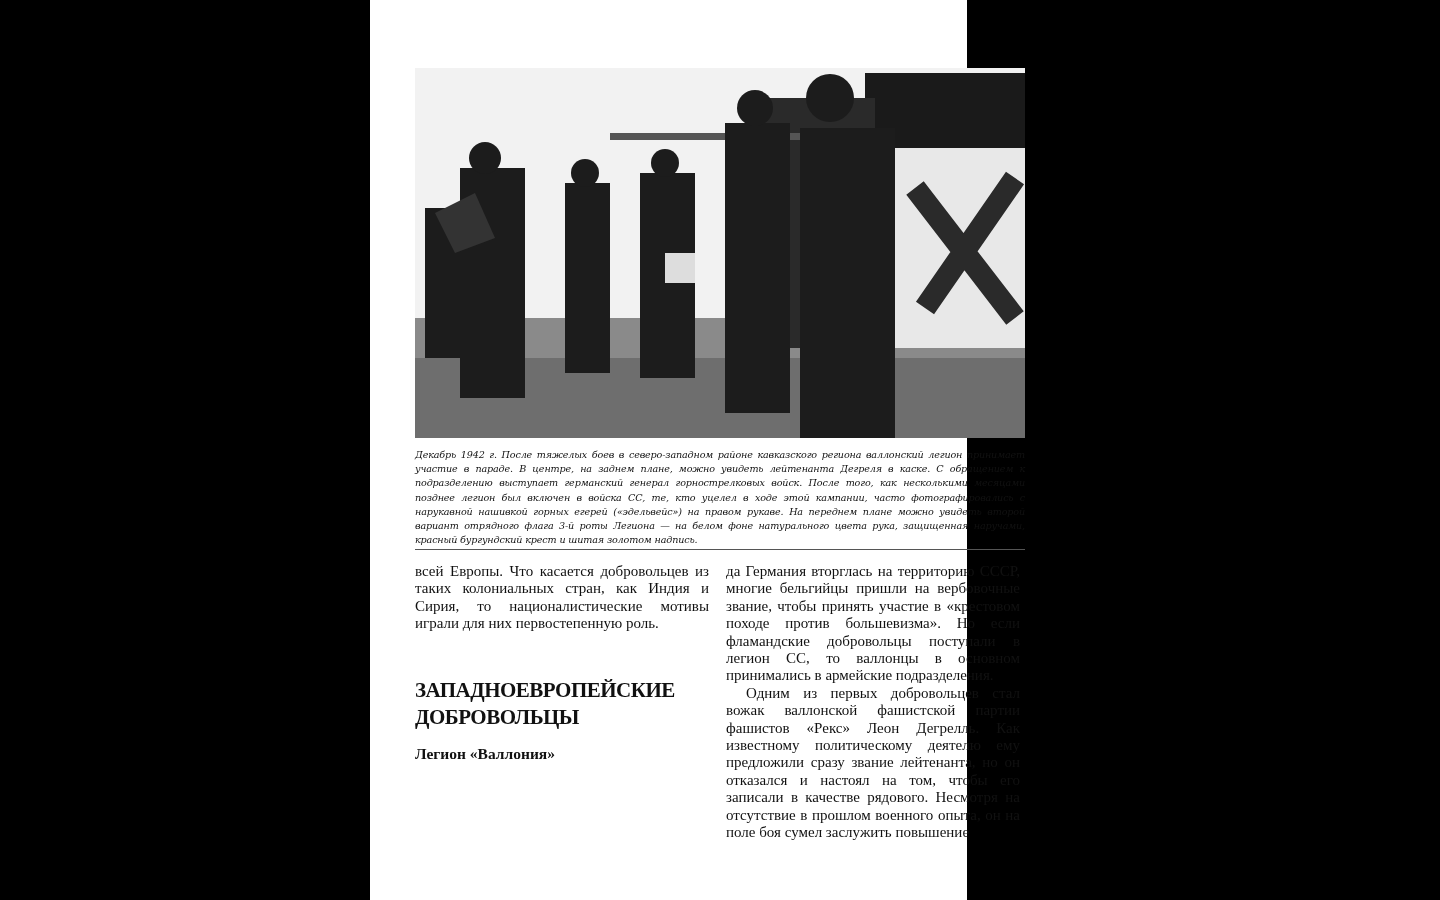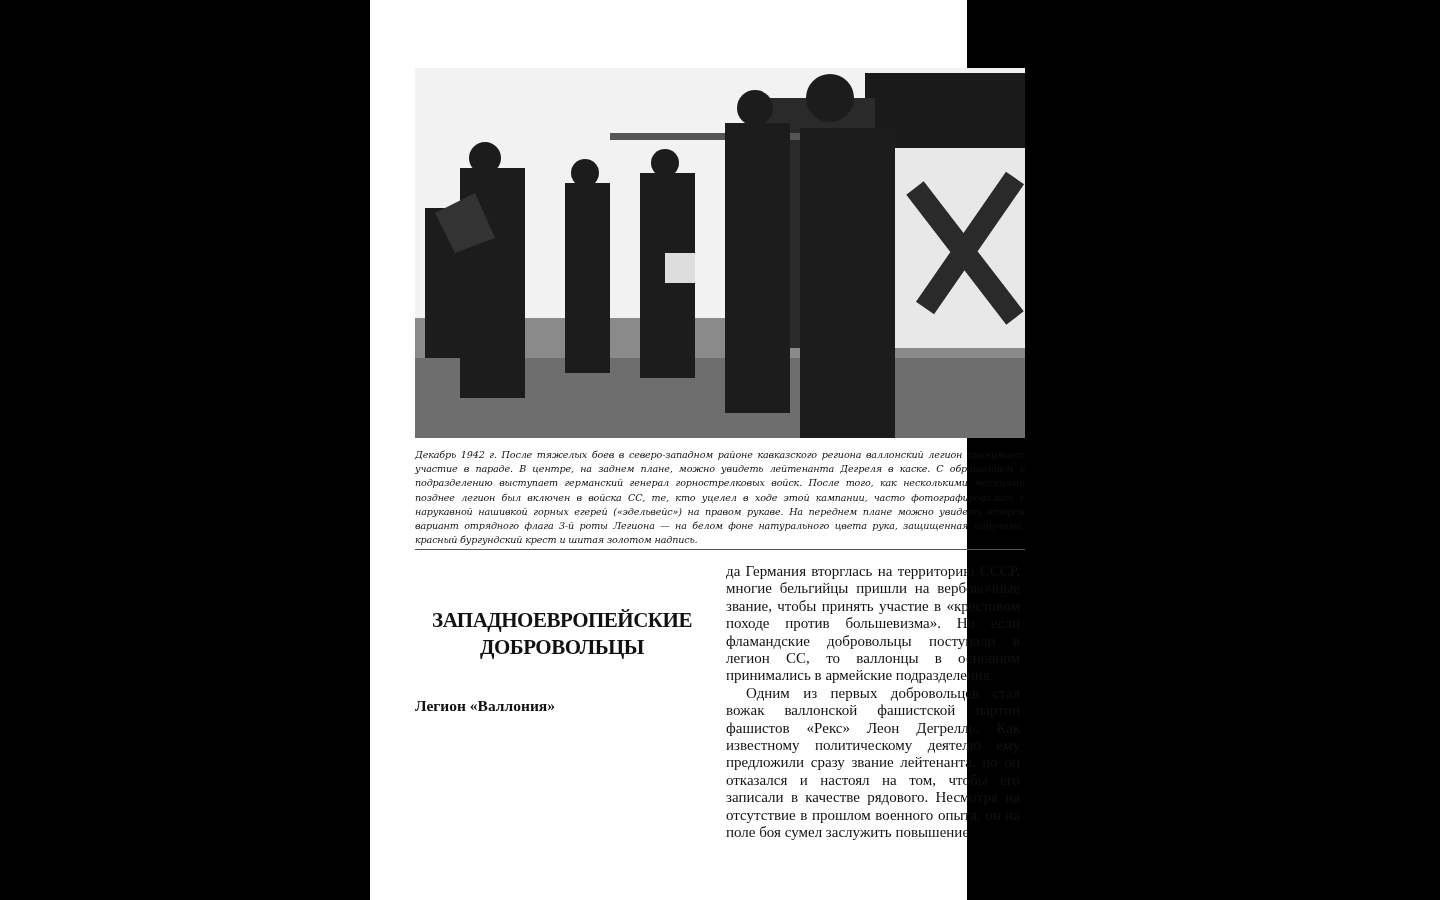--- a/index.html
+++ b/index.html
@@ -30,25 +30,25 @@
       position: absolute; top: 563px; width: 294px;
       font-family: "Liberation Serif", serif; font-size: 15px; line-height: 17.4px;
       color: #111; text-align: justify;
     }
     .col p { margin: 0; }
     .col-left { left: 45px; }
     .col-right { left: 356px; }
     .indent { text-indent: 20px; }
     .h1 {
       font-family: "Liberation Serif", serif; font-weight: bold; font-size: 21px;
-      line-height: 27px; margin: 44px 0 0 0; letter-spacing: -0.5px; text-align: center;
+      line-height: 27px; margin: 44px 0 0 0; letter-spacing: -0.5px; text-align: left;
     }
     .h2 {
       font-family: "Liberation Serif", serif; font-weight: bold; font-size: 15.5px;
-      margin: 36px 0 8px 0; text-align: left;
+      margin: 14px 0 8px 0; text-align: left;
     }
   </style>
 </head>
 <body>
 
 <div class="page">
 
   <div class="photo">
     <svg viewBox="0 0 610 370" preserveAspectRatio="none">
       <rect x="0" y="0" width="610" height="370" fill="#f2f2f2"></rect>
@@ -80,20 +80,21 @@
       <polygon points="20,145 60,125 80,170 40,185" fill="#333"></polygon>
       <rect x="250" y="185" width="30" height="30" fill="#ddd"></rect>
     </svg>
   </div>
 
   <p class="caption">Декабрь 1942 г. После тяжелых боев в северо-западном районе кавказского региона валлонский легион принимает участие в параде. В центре, на заднем плане, можно увидеть лейтенанта Дегреля в каске. С обращением к подразделению выступает германский генерал горнострелковых войск. После того, как несколькими месяцами позднее легион был включен в войска СС, те, кто уцелел в ходе этой кампании, часто фотографировались с нарукавной нашивкой горных егерей («эдельвейс») на правом рукаве. На переднем плане можно увидеть второй вариант отрядного флага 3-й роты Легиона — на белом фоне натурального цвета рука, защищенная наручами, красный бургундский крест и шитая золотом надпись.</p>
 
   <div class="divider"></div>
 
   <div class="col col-left">
+    <p>всей Европы. Что касается добровольцев из таких колониальных стран, как Индия и Сирия, то националистические мотивы играли для них первостепенную роль.</p>
     <div class="h1">
       <div>ЗАПАДНОЕВРОПЕЙСКИЕ</div>
       <div>ДОБРОВОЛЬЦЫ</div>
     </div>
     <div class="h2">Легион «Валлония»</div>
   </div>
 
   <div class="col col-right">
     <p>да Германия вторглась на территорию СССР, многие бельгийцы пришли на вербовочные звание, чтобы принять участие в «крестовом походе против большевизма». Но если фламандские добровольцы поступали в легион СС, то валлонцы в основном принимались в армейские подразделения.</p>
     <p class="indent">Одним из первых добровольцев стал вожак валлонской фашистской партии фашистов «Рекс» Леон Дегрелль. Как известному политическому деятелю ему предложили сразу звание лейтенанта, но он отказался и настоял на том, чтобы его записали в качестве рядового. Несмотря на отсутствие в прошлом военного опыта, он на поле боя сумел заслужить повышение</p>

